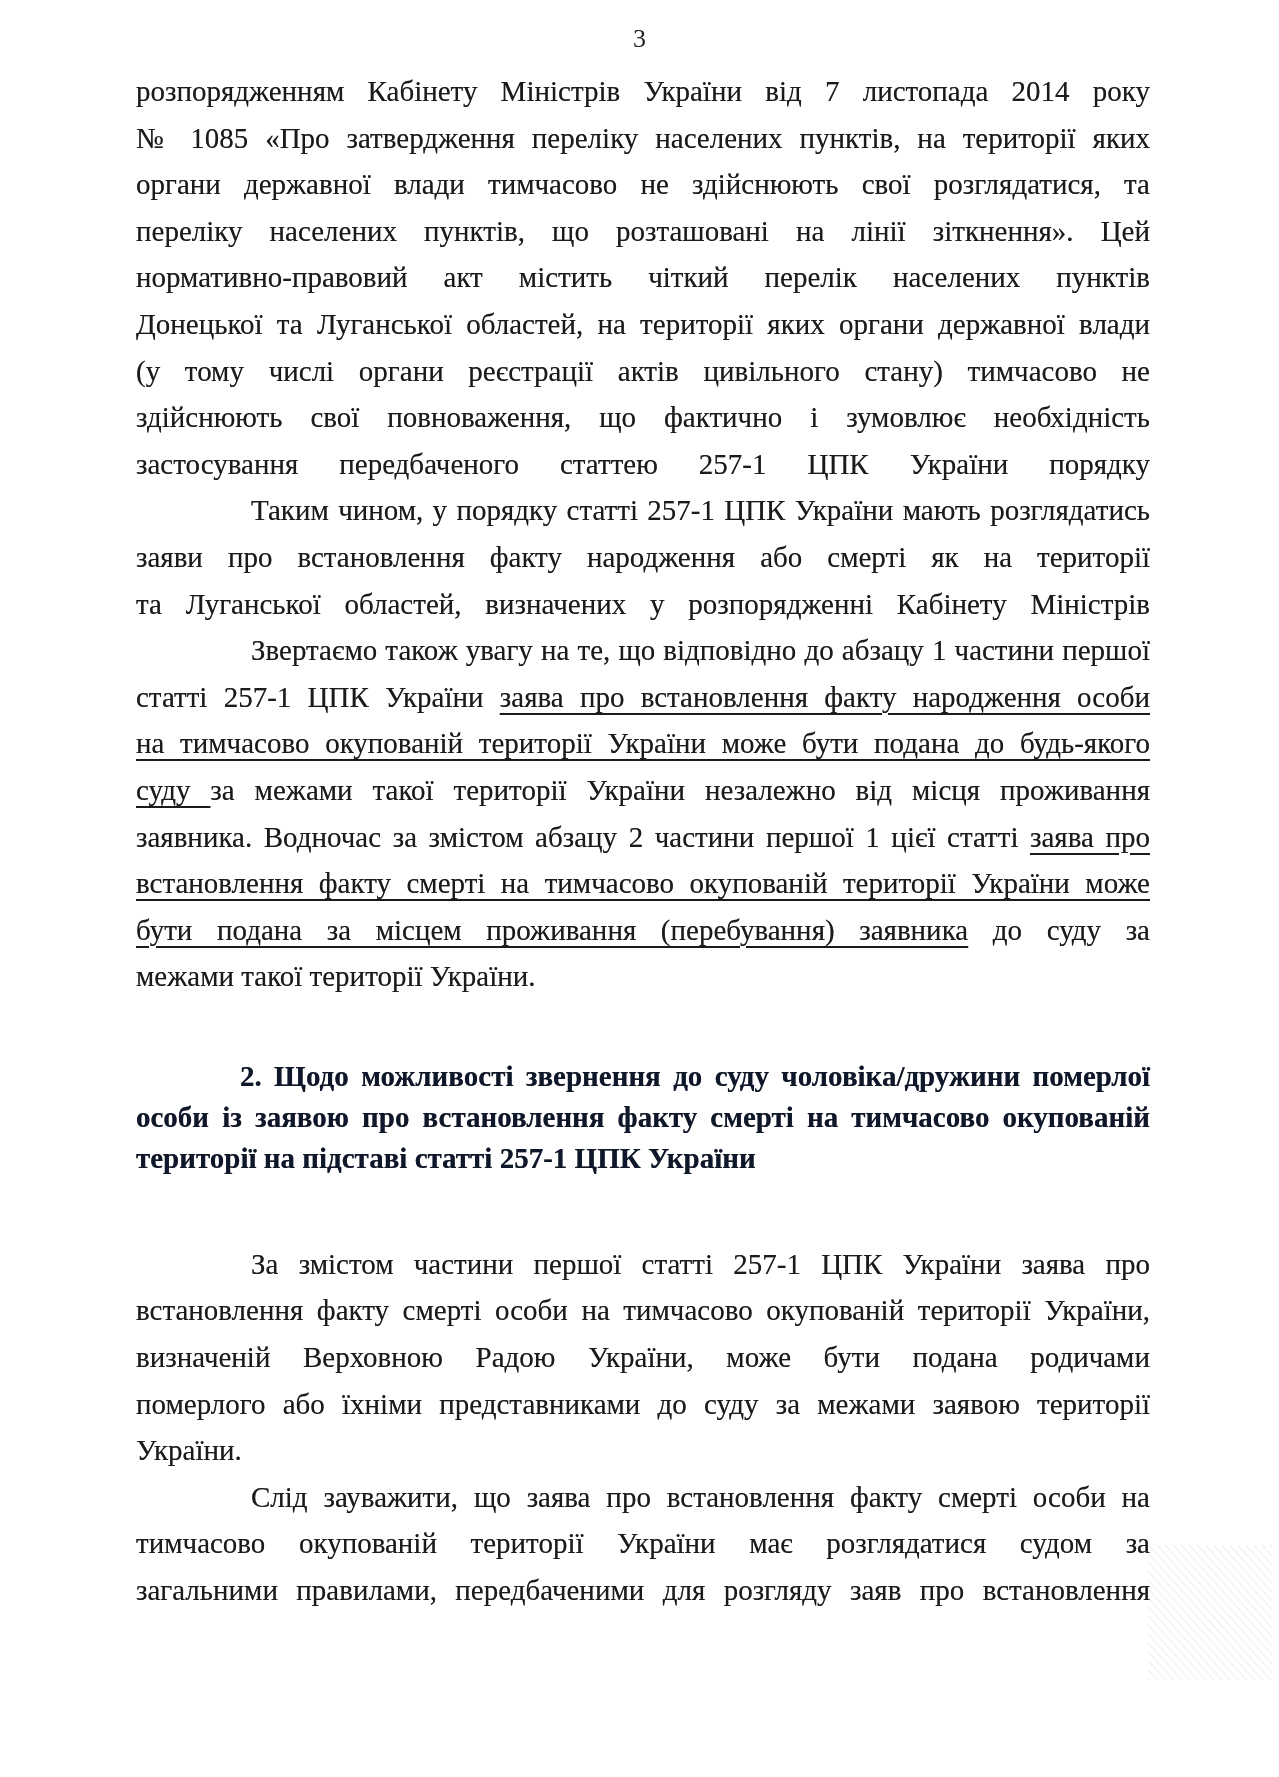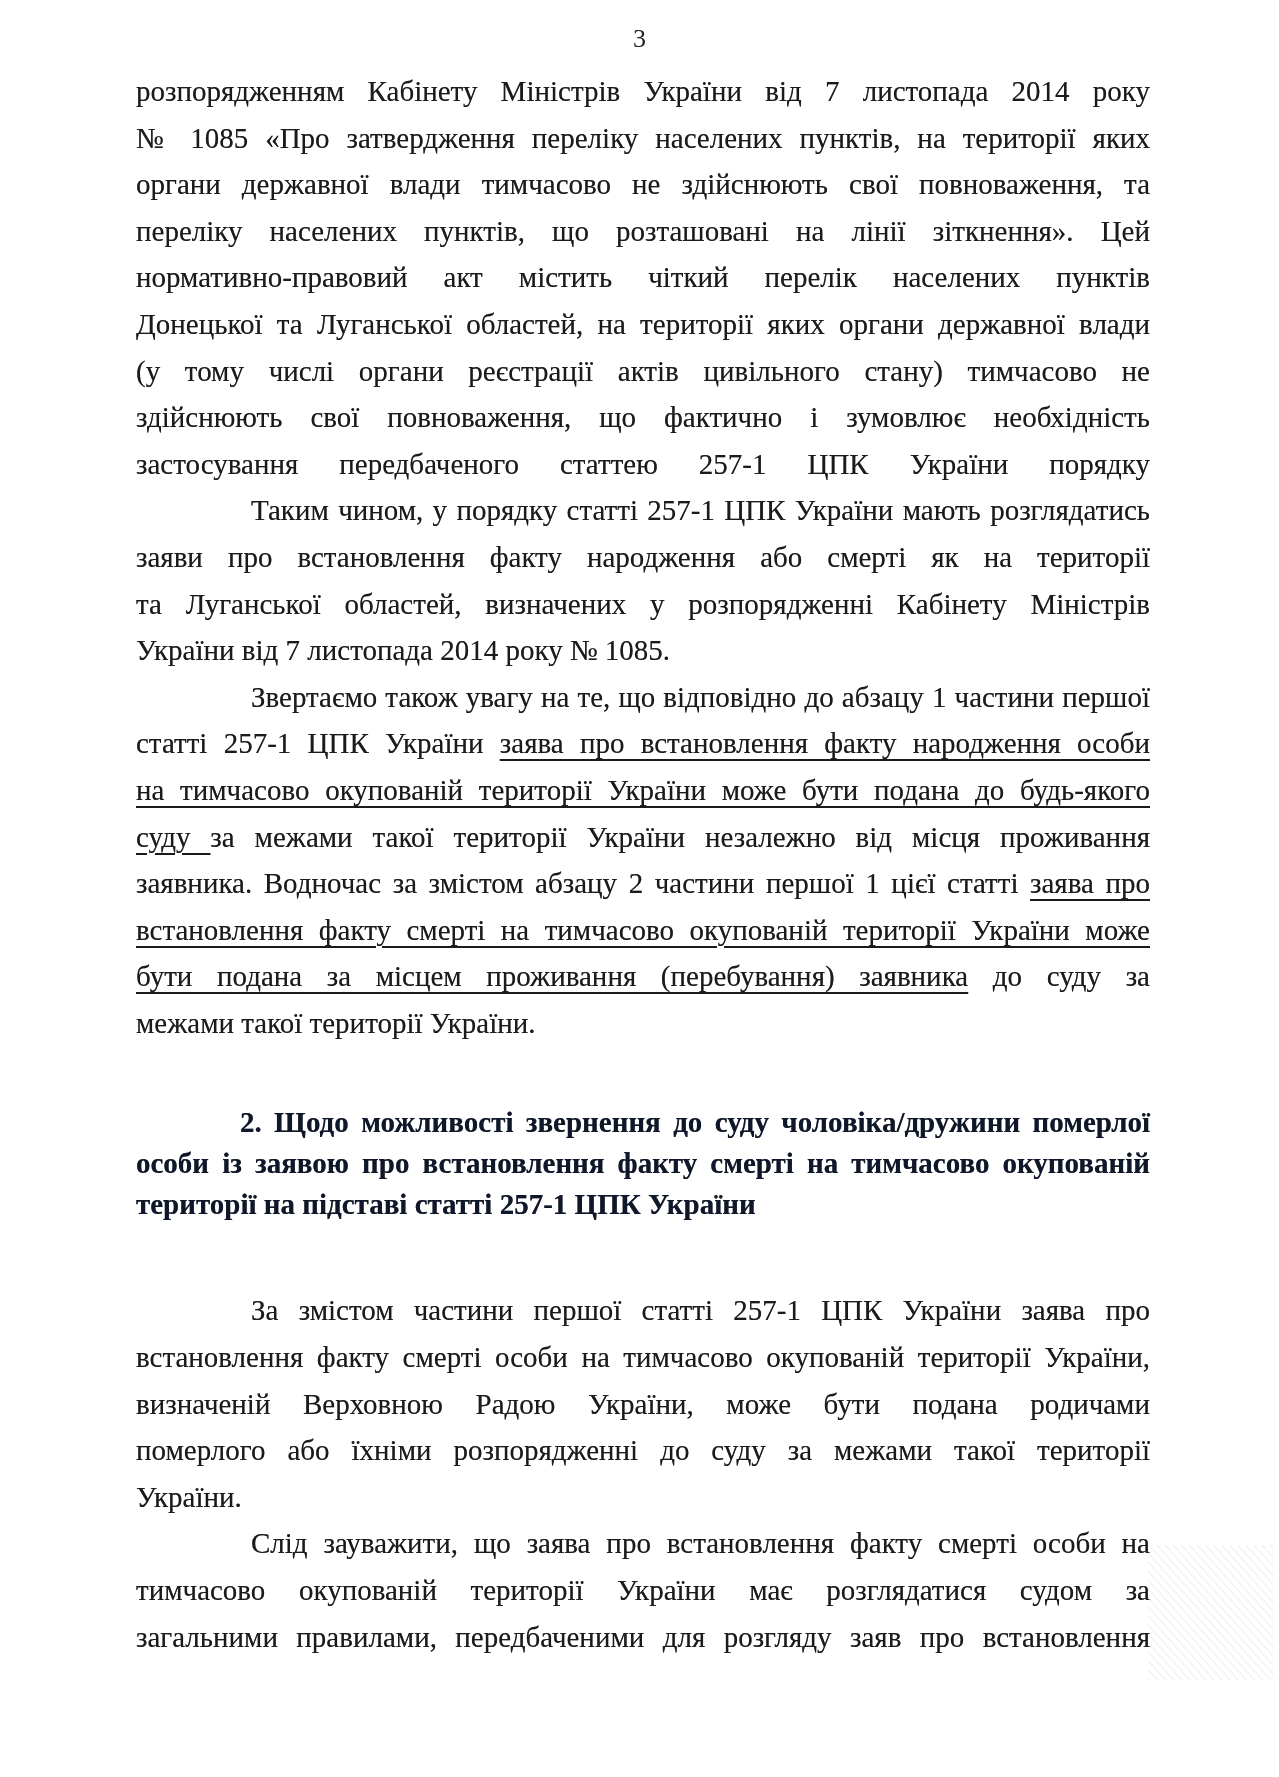--- a/index.html
+++ b/index.html
@@ -70,54 +70,53 @@
 </style>
 </head>
 <body>
 
 <div class="page-number">3</div>
 
 <div class="content">
     <div class="block paragraph">
       <div class="line"><span class="seg">розпорядженням Кабінету Міністрів України від 7 листопада 2014 року</span></div>
       <div class="line"><span class="seg">№ 1085 «Про затвердження переліку населених пунктів, на території яких</span></div>
-      <div class="line"><span class="seg">органи державної влади тимчасово не здійснюють свої повноваження, та</span></div>
+      <div class="line"><span class="seg">органи державної влади тимчасово не здійснюють свої розглядатися, та</span></div>
       <div class="line"><span class="seg">переліку населених пунктів, що розташовані на лінії зіткнення». Цей</span></div>
       <div class="line"><span class="seg">нормативно-правовий акт містить чіткий перелік населених пунктів</span></div>
       <div class="line"><span class="seg">Донецької та Луганської областей, на території яких органи державної влади</span></div>
       <div class="line"><span class="seg">(у тому числі органи реєстрації актів цивільного стану) тимчасово не</span></div>
       <div class="line"><span class="seg">здійснюють свої повноваження, що фактично і зумовлює необхідність</span></div>
       <div class="line"><span class="seg">застосування передбаченого статтею 257-1 ЦПК України порядку</span></div>
     </div>
     <div class="block paragraph">
       <div class="line indent"><span class="seg">Таким чином, у порядку статті 257-1 ЦПК України мають розглядатись</span></div>
       <div class="line"><span class="seg">заяви про встановлення факту народження або смерті як на території</span></div>
       <div class="line"><span class="seg">та Луганської областей, визначених у розпорядженні Кабінету Міністрів</span></div>
-      <div class="line last"><span class="seg">України від 7 листопада 2014 року № 1085.</span></div>
     </div>
     <div class="block paragraph">
       <div class="line indent"><span class="seg">Звертаємо також увагу на те, що відповідно до абзацу 1 частини першої</span></div>
       <div class="line"><span class="seg">статті 257-1 ЦПК України </span><span class="seg u">заява про встановлення факту народження особи</span></div>
       <div class="line"><span class="seg u">на тимчасово окупованій території України може бути подана до будь-якого</span></div>
       <div class="line"><span class="seg u">суду </span><span class="seg">за межами такої території України незалежно від місця проживання</span></div>
       <div class="line"><span class="seg">заявника. Водночас за змістом абзацу 2 частини першої 1 цієї статті </span><span class="seg u">заява про</span></div>
       <div class="line"><span class="seg u">встановлення факту смерті на тимчасово окупованій території України може</span></div>
       <div class="line"><span class="seg u">бути подана за місцем проживання (перебування) заявника</span><span class="seg"> до суду за</span></div>
       <div class="line last"><span class="seg">межами такої території України.</span></div>
     </div>
     <div class="block heading">
       <div class="line indent"><span class="seg">2. Щодо можливості звернення до суду чоловіка/дружини померлої</span></div>
       <div class="line"><span class="seg">особи із заявою про встановлення факту смерті на тимчасово окупованій</span></div>
       <div class="line last"><span class="seg">території на підставі статті 257-1 ЦПК України</span></div>
     </div>
     <div class="block paragraph">
       <div class="line indent"><span class="seg">За змістом частини першої статті 257-1 ЦПК України заява про</span></div>
       <div class="line"><span class="seg">встановлення факту смерті особи на тимчасово окупованій території України,</span></div>
       <div class="line"><span class="seg">визначеній Верховною Радою України, може бути подана родичами</span></div>
-      <div class="line"><span class="seg">померлого або їхніми розпорядженні до суду за межами такої території</span></div>
+      <div class="line"><span class="seg">померлого або їхніми представниками до суду за межами заявою території</span></div>
       <div class="line last"><span class="seg">України.</span></div>
     </div>
     <div class="block paragraph">
       <div class="line indent"><span class="seg">Слід зауважити, що заява про встановлення факту смерті особи на</span></div>
       <div class="line"><span class="seg">тимчасово окупованій території України має розглядатися судом за</span></div>
       <div class="line"><span class="seg">загальними правилами, передбаченими для розгляду заяв про встановлення</span></div>
     </div>
   </div>
 
 <div class="scan-artifact"></div>

